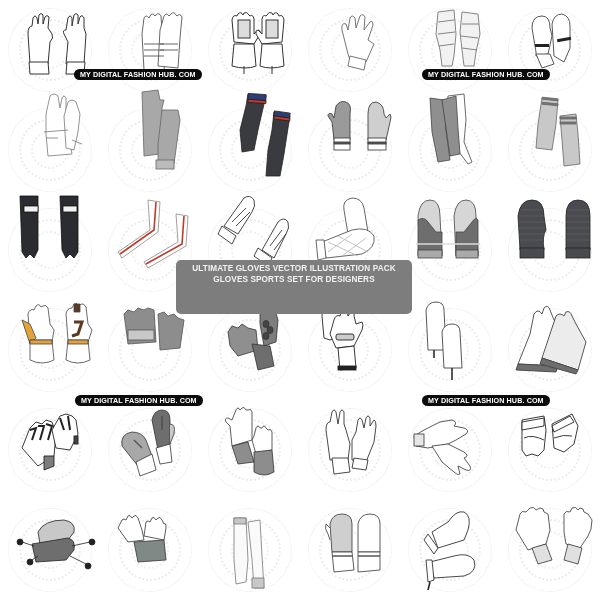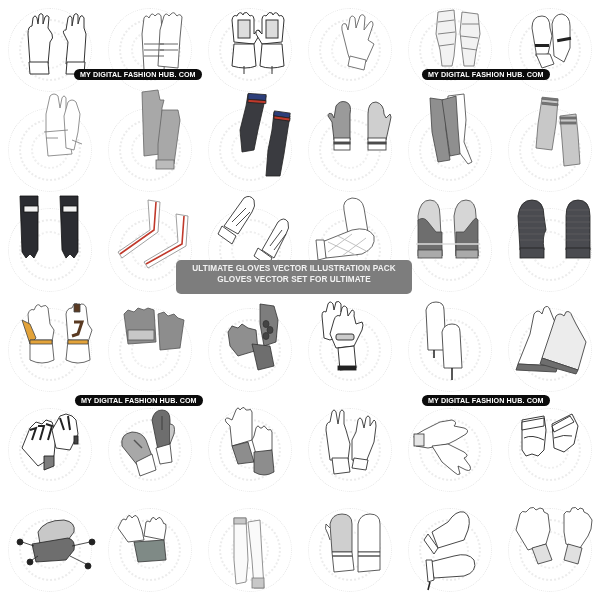--- a/index.html
+++ b/index.html
@@ -9,21 +9,21 @@
         border: 1px dotted #e6e6e6; box-sizing: border-box; }
   .wm::before { content: ""; position: absolute; left: 10px; top: 10px; right: 10px; bottom: 10px;
         border-radius: 50%; border: 2px dotted #ececec; }
   .wm::after { content: ""; position: absolute; left: 22px; top: 22px; right: 22px; bottom: 22px;
         border-radius: 50%; border: 2px dotted #efefef; }
   .cell { position: absolute; width: 100px; height: 96px; }
   .cell svg { width: 100%; height: 100%; display: block; }
   .pill { position: absolute; height: 11px; line-height: 11px; background: #0b0b0b; color: #fff;
           border-radius: 6px; font-size: 7.2px; font-weight: bold; padding: 0 6px; white-space: nowrap;
           letter-spacing: 0.1px; }
-  .banner { position: absolute; left: 176px; top: 260px; width: 236px; height: 34px; background: #7d7d7d;
+  .banner { position: absolute; left: 176px; top: 260px; width: 236px; height: 54px; background: #7d7d7d;
             border-radius: 5px; color: #f2f2f2; text-align: center; font-weight: bold; font-size: 8.2px;
             line-height: 11px; padding-top: 3px; box-sizing: border-box; letter-spacing: 0.1px; }
 </style>
 </head>
 <body>
 
 <div class="canvas">
 
   <div id="wmlayer">
       <div class="wm" style="left: 8px; top: 8px;"></div>
@@ -456,15 +456,15 @@
     </svg>
   </div>
 
   <div class="pill" style="left:74px;top:69px">MY DIGITAL FASHION HUB. COM</div>
   <div class="pill" style="left:422px;top:69px">MY DIGITAL FASHION HUB. COM</div>
   <div class="pill" style="left:75px;top:395px">MY DIGITAL FASHION HUB. COM</div>
   <div class="pill" style="left:422px;top:395px">MY DIGITAL FASHION HUB. COM</div>
 
   <div class="banner">
     <div>ULTIMATE GLOVES VECTOR ILLUSTRATION PACK</div>
-    <div>GLOVES VECTOR SET FOR ULTIMATE</div>
+    <div>GLOVES SPORTS SET FOR DESIGNERS</div>
   </div>
 </div>
 
 </body></html>

